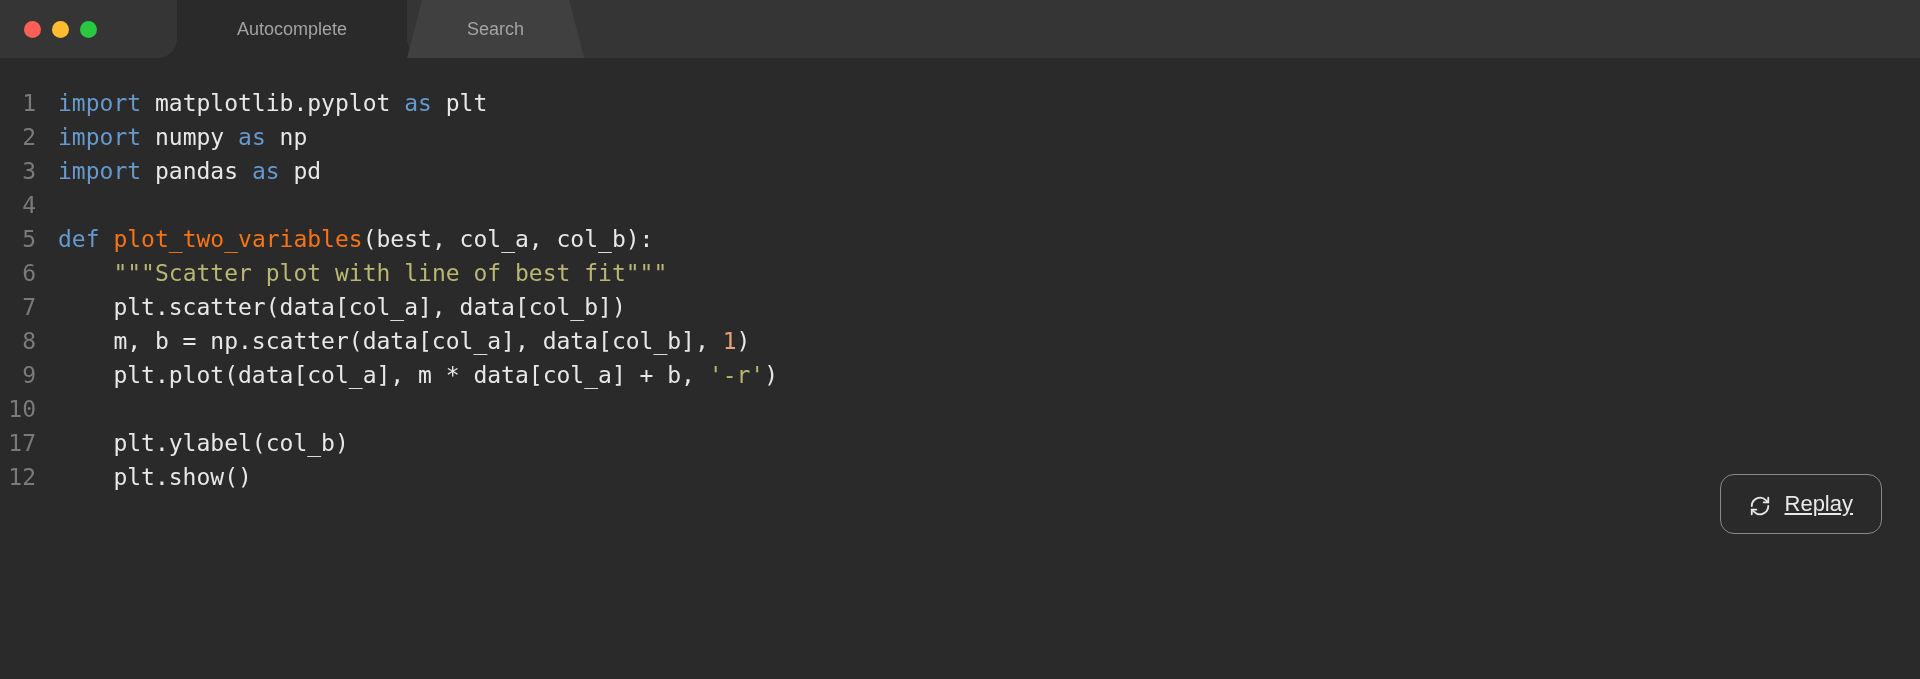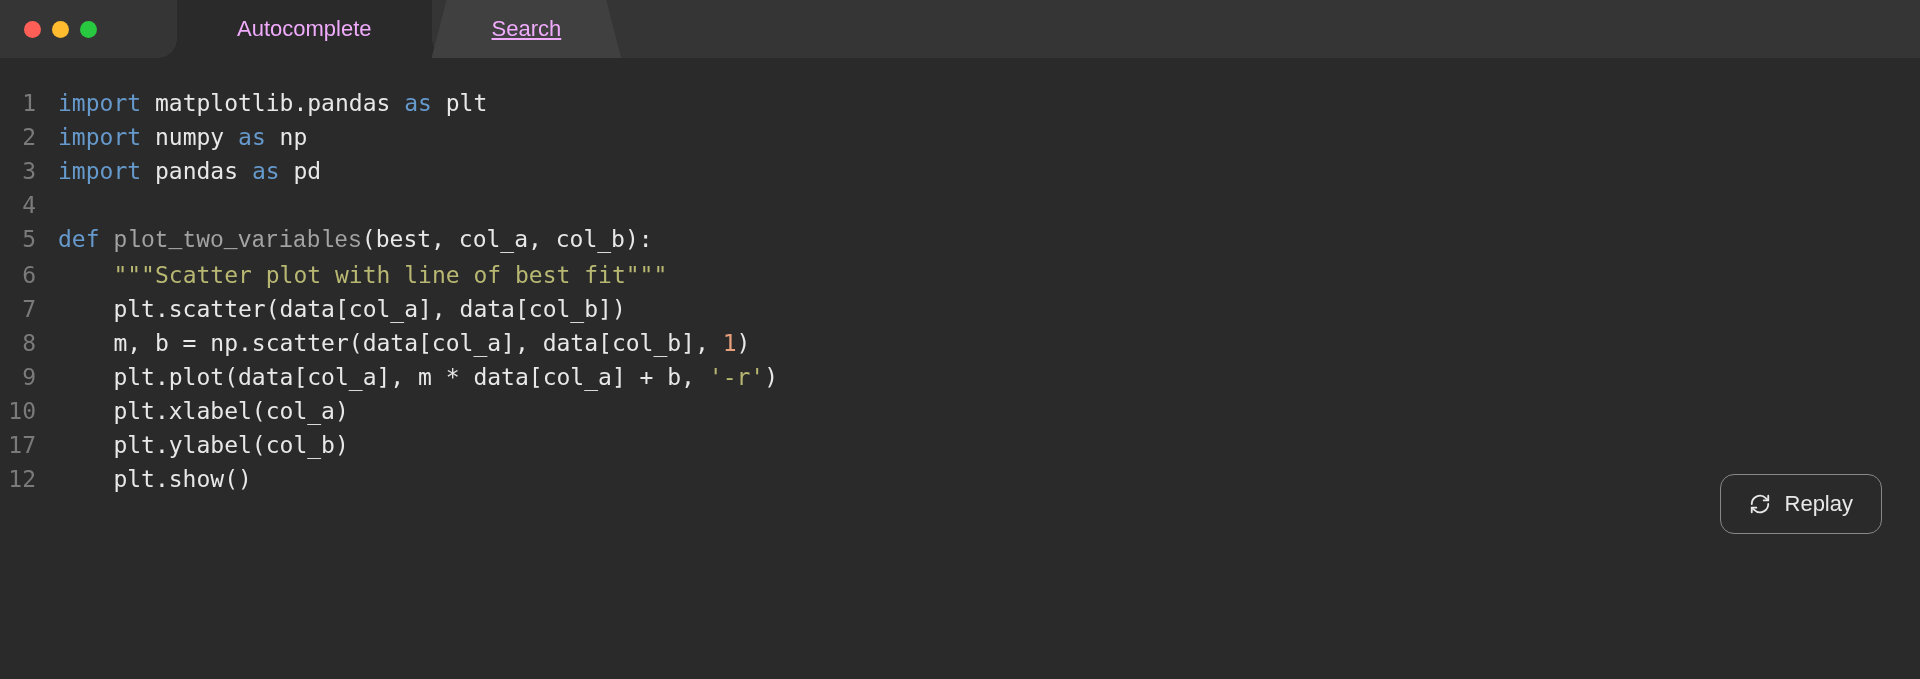--- a/index.html
+++ b/index.html
@@ -43,22 +43,22 @@
     .tabs {
       display: flex;
       height: 100%;
       align-items: stretch;
     }
     .tab {
       display: flex;
       align-items: center;
       justify-content: flex-end;
       padding: 0 60px;
-      color: #f0abfc;
-      font-size: 22px;
+      color: #a3a3a3;
+      font-size: 18px;
       cursor: pointer;
       position: relative;
     }
     .tab.active {
       background: #2a2a2a;
     }
     .tab.active::before {
       content: '';
       position: absolute;
       left: -20px;
@@ -72,21 +72,20 @@
       position: absolute;
       right: -20px;
       bottom: 0;
       width: 20px;
       height: 20px;
       background: radial-gradient(circle at top right, transparent 20px, #2a2a2a 20px);
     }
     .tab.inactive {
       background: #404040;
       clip-path: polygon(15px 0, calc(100% - 15px) 0, 100% 100%, 0 100%);
-      text-decoration: underline;
     }
     .editor {
       flex: 1;
       padding: 28px 0;
       position: relative;
       font-family: 'SF Mono', Monaco, Menlo, Consolas, monospace;
       font-size: 23px;
       line-height: 1.48;
     }
     .code-line {
@@ -99,39 +98,40 @@
       color: #7a7a7a;
       padding-right: 22px;
       user-select: none;
       flex-shrink: 0;
     }
     .code-content {
       color: #e8e8e8;
       white-space: pre;
     }
     .kw { color: #6699cc; }
-    .fn { color: #a3a3a3; font-family: Liberation Mono, monospace; }
+    .fn { color: #f97316; }
     .str { color: #b8b873; }
     .num { color: #e8a07c; }
     .id { color: #e8e8e8; }
     .punct { color: #e8e8e8; }
     .replay-btn {
       position: absolute;
       right: 38px;
       bottom: 145px;
       background: transparent;
       border: 1.5px solid #888;
       border-radius: 14px;
       color: #e8e8e8;
       padding: 16px 28px;
       font-size: 22px;
       display: flex;
-      align-items: center;
+      align-items: flex-end;
       gap: 14px;
       cursor: pointer;
+      text-decoration: underline;
     }
     .replay-icon {
       width: 22px;
       height: 22px;
     }
   </style>
 </head>
 <body>
 
 <div class="window">
@@ -147,21 +147,21 @@
       </div>
       <div class="tab inactive">
         <span>Search</span>
       </div>
     </div>
   </div>
   <div class="editor">
     <div id="code-container">
         <div class="code-line">
           <span class="line-number">1</span>
-          <span class="code-content"><span class="kw">import</span><span class="id"> matplotlib.pandas </span><span class="kw">as</span><span class="id"> plt</span></span>
+          <span class="code-content"><span class="kw">import</span><span class="id"> matplotlib.pyplot </span><span class="kw">as</span><span class="id"> plt</span></span>
         </div>
         <div class="code-line">
           <span class="line-number">2</span>
           <span class="code-content"><span class="kw">import</span><span class="id"> numpy </span><span class="kw">as</span><span class="id"> np</span></span>
         </div>
         <div class="code-line">
           <span class="line-number">3</span>
           <span class="code-content"><span class="kw">import</span><span class="id"> pandas </span><span class="kw">as</span><span class="id"> pd</span></span>
         </div>
         <div class="code-line">
@@ -183,21 +183,20 @@
         <div class="code-line">
           <span class="line-number">8</span>
           <span class="code-content"><span class="id">    m, b = np.scatter(data[col_a], data[col_b], </span><span class="num">1</span><span class="id">)</span></span>
         </div>
         <div class="code-line">
           <span class="line-number">9</span>
           <span class="code-content"><span class="id">    plt.plot(data[col_a], m * data[col_a] + b, </span><span class="str">'-r'</span><span class="id">)</span></span>
         </div>
         <div class="code-line">
           <span class="line-number">10</span>
-          <span class="code-content"><span class="id">    plt.xlabel(col_a)</span></span>
         </div>
         <div class="code-line">
           <span class="line-number">17</span>
           <span class="code-content"><span class="id">    plt.ylabel(col_b)</span></span>
         </div>
         <div class="code-line">
           <span class="line-number">12</span>
           <span class="code-content"><span class="id">    plt.show()</span></span>
         </div>
       </div>

